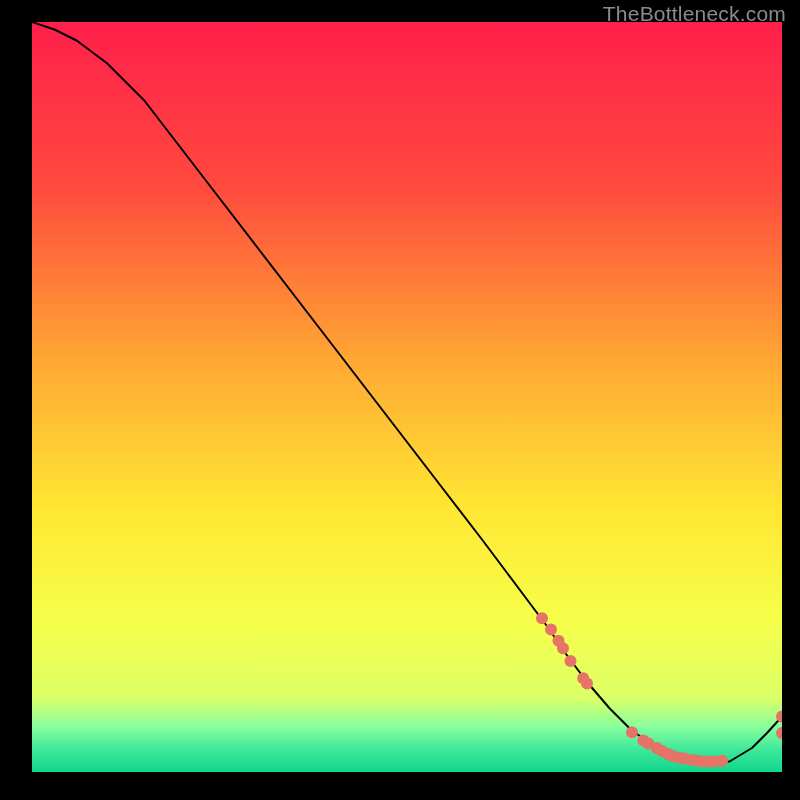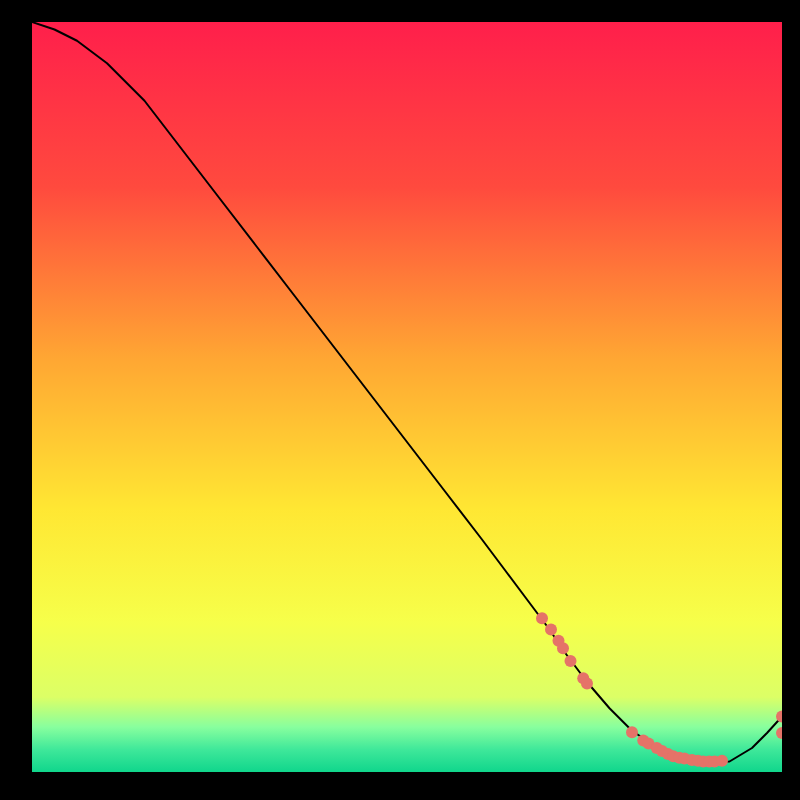--- a/index.html
+++ b/index.html
@@ -34,20 +34,21 @@
     letter-spacing: 0.2px;
   }
   svg {
     display: block;
   }
 </style>
 </head>
 <body>
 
 <div class="frame">
+  <div class="watermark">TheBottleneck.com</div>
 
   <div class="plot-area">
     <svg id="plot-svg" width="750" height="750" viewBox="0 0 750 750">
       <defs>
         <linearGradient id="bg-grad" x1="0" y1="0" x2="0" y2="1">
           <stop offset="0%" stop-color="#ff1f4b"></stop>
           <stop offset="22%" stop-color="#ff4a3e"></stop>
           <stop offset="45%" stop-color="#ffa733"></stop>
           <stop offset="65%" stop-color="#ffe733"></stop>
           <stop offset="80%" stop-color="#f6ff4a"></stop>

